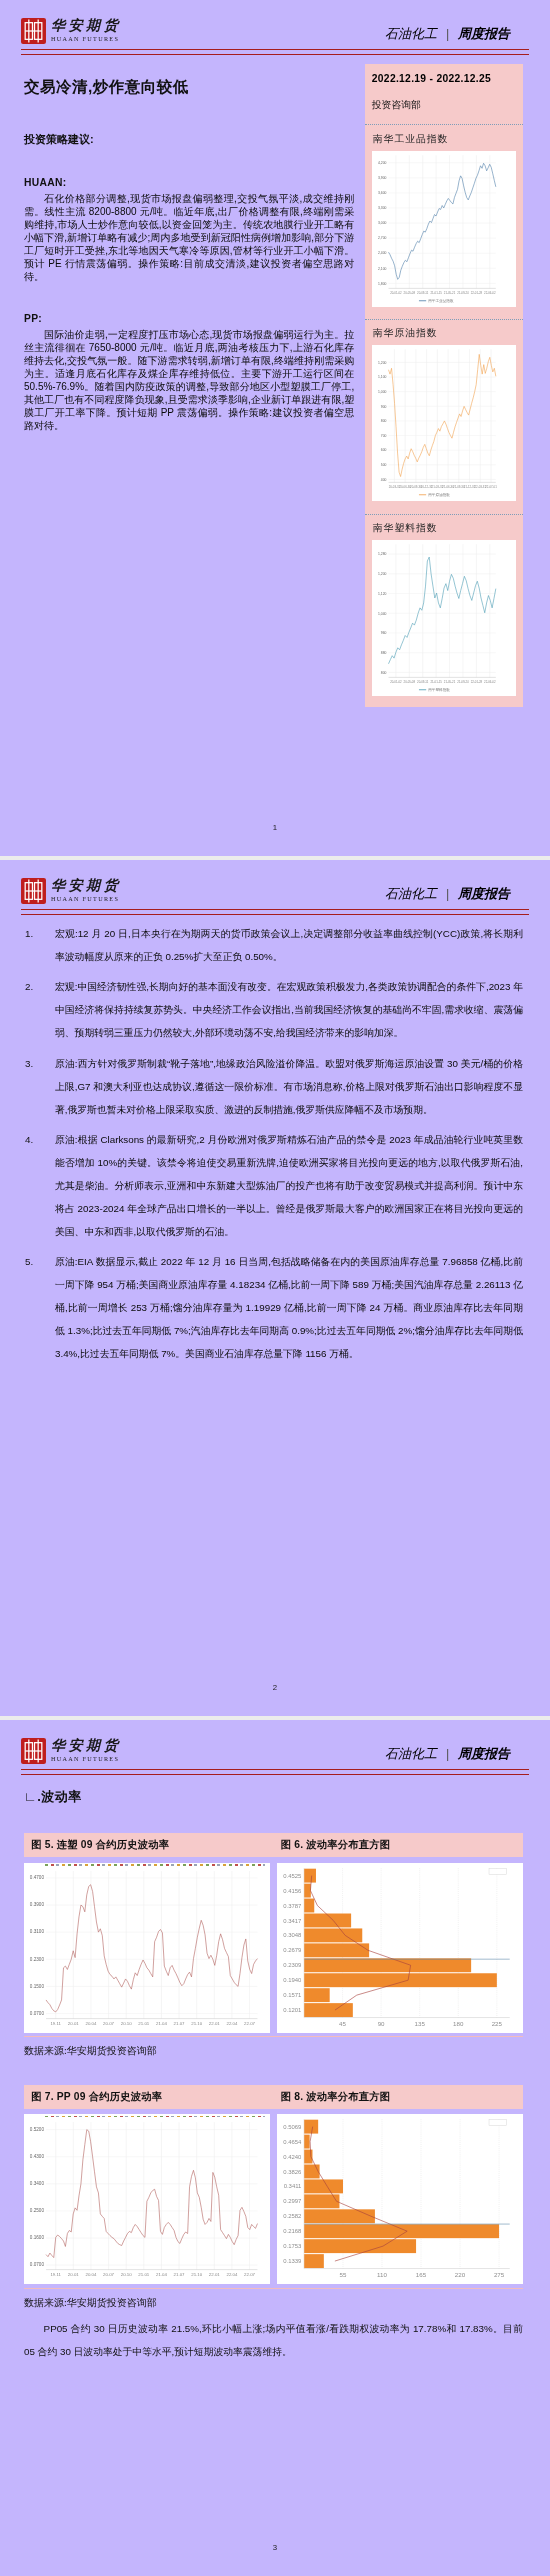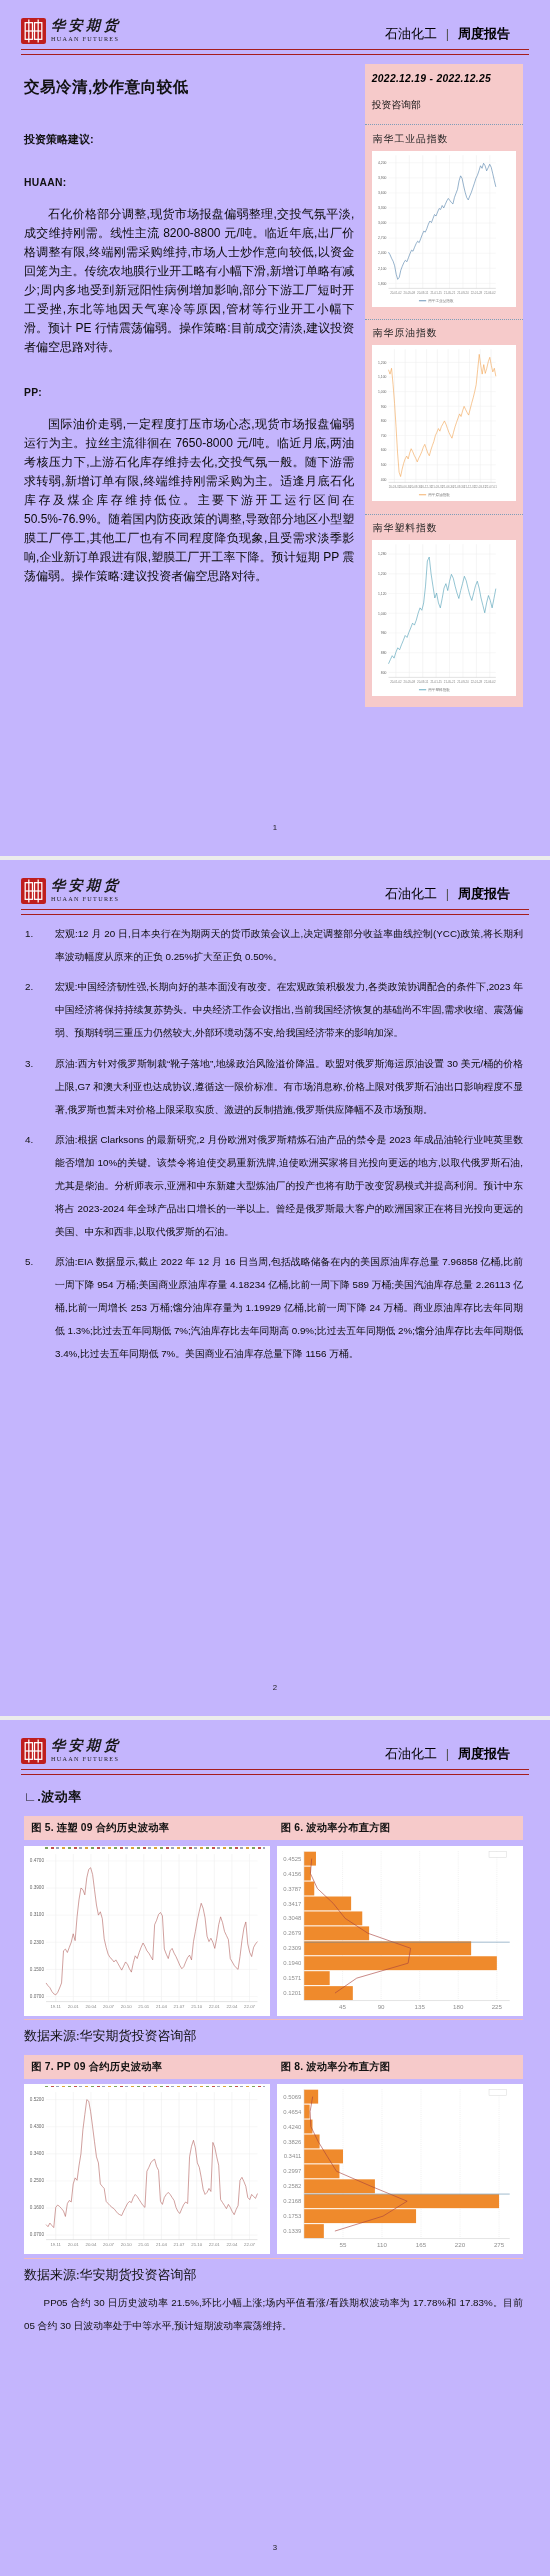--- a/index.html
+++ b/index.html
@@ -7,56 +7,56 @@
   .page{position:relative;width:550px;height:856px;background:#c4b5fd;overflow:hidden;}
   .page-sep{height:4.1px;background:#ececec;}
 
   
   .hdr{display:flex;justify-content:space-between;align-items:flex-end;padding:17.6px 40px 0 20.7px;}
   .brand{display:flex;align-items:flex-start;gap:5.2px;}
   .seal{width:25px;height:26px;}
   .brand-txt{display:flex;flex-direction:column;}
   .brand-cn{font-size:14px;font-weight:800;letter-spacing:3.6px;color:#1a1a1a;font-style:italic;line-height:15.5px;}
   .brand-en{font-size:6.2px;font-family:"Liberation Serif",serif;letter-spacing:1.3px;color:#222;margin-top:1.6px;}
-  .doc-title{font-size:13px;color:#000;white-space:nowrap;padding-bottom:1px;}
+  .doc-title{font-size:13px;color:#000;white-space:nowrap;padding-bottom:1px;font-style:italic;}
   .doc-title .cat{font-weight:400;}
   .doc-title .bar{font-weight:200;color:#555;margin:0 5.2px;}
   .doc-title .typ{font-weight:800;}
   .redline{margin:5.2px 20.7px 0 20.7px;height:4.1px;border-top:1.6px solid #a61d1d;border-bottom:1.6px solid #a61d1d;}
 
   
   .p1-body{display:flex;padding:9.3px 27px 0 24px;gap:10.3px;}
   .p1-left{flex:1;min-width:0;}
   .p1-title{font-size:15.5px;font-weight:800;margin-top:12.4px;letter-spacing:0.5px;}
   .p1-strategy{font-size:11px;font-weight:800;margin-top:34px;}
   .sec-label{font-size:10.3px;font-weight:800;margin-top:30px;letter-spacing:0.3px;}
-  .body-par{font-size:12px;line-height:19px;text-align:justify;margin-top:17px;text-indent:2em;color:#0a0a0a;}
+  .body-par{font-size:10px;line-height:13px;text-align:justify;margin-top:4px;text-indent:2em;color:#0a0a0a;}
 
   .sidebar{width:144px;background:#f6caca;padding:7.2px 7.2px 10.3px 7.2px;align-self:flex-start;}
-  .sb-date{font-size:10.3px;font-weight:800;letter-spacing:0.3px;color:#000;margin-top:2.1px;font-style:italic;}
+  .sb-date{font-size:10.3px;font-weight:800;letter-spacing:0.3px;color:#000;margin-top:2.1px;}
   .sb-dept{font-size:9.8px;font-weight:400;margin-top:14.5px;}
   .sb-div{border-top:1px dotted #7f9db9;margin:12.4px -7.2px 0 -7.2px;}
   .sb-label{font-family:"Liberation Serif",serif;font-size:9.8px;color:#222;margin:7.2px 0 5.2px 1px;letter-spacing:1px;}
   .sb-chart{background:#fff;}
 
   
   .sec-head{font-size:13px;font-weight:800;margin:13.4px 0 0 24px;letter-spacing:0.5px;}
   .glist{margin:5.2px 27px 0 24px;}
   .gi{display:flex;margin-top:7.2px;}
   .gi-num{width:30px;font-size:9.8px;line-height:23px;padding-left:1px;flex:none;}
   .gi-text{flex:1;font-size:9.8px;line-height:23px;text-align:justify;color:#0a0a0a;}
 
   
-  .figband{display:flex;background:#f6caca;height:24px;align-items:center;margin:10px 27px 0 24px;justify-content:space-between;}
+  .figband{display:flex;background:#f6caca;height:24px;align-items:center;margin:27px 27px 0 24px;justify-content:space-between;}
   .figband .cap{width:50%;font-size:10.3px;font-weight:700;padding-left:7.2px;box-sizing:border-box;letter-spacing:0.2px;}
   .figrow{display:flex;gap:7.2px;margin:0 27px 0 24px;padding:5.2px 0 3.1px 0;border-bottom:1px solid #f3bcbc;}
   .figbox{flex:1;position:relative;background:#fff;}
   .legend-strip{height:1.6px;margin:1.6px 5.2px 1px 20.7px;
      background:repeating-linear-gradient(90deg,#7ba05b 0 3.1px,transparent 3.1px 5.7px,#c0504d 5.7px 8.8px,transparent 8.8px 11.4px,#9aa4b5 11.4px 14.5px,transparent 14.5px 17px,#d8a13a 17px 20px,transparent 20px 23px);}
-  .src-line{font-size:13px;margin:7.2px 0 0 24px;color:#111;font-family:Liberation Serif, serif;}
+  .src-line{font-size:10px;margin:7.2px 0 0 24px;color:#111;font-family:Liberation Serif, serif;}
   .fig-comment{font-size:9.8px;line-height:23px;text-align:justify;margin:7.2px 27px 0 24px;text-indent:2em;}
 
   .pagenum{position:absolute;bottom:24px;left:0;width:100%;text-align:center;font-size:7.8px;color:#222;}
   svg text{font-family:"Liberation Sans",sans-serif;}
 </style>
 </head>
 <body>
 
 <div class="page">
   <div class="hdr">

